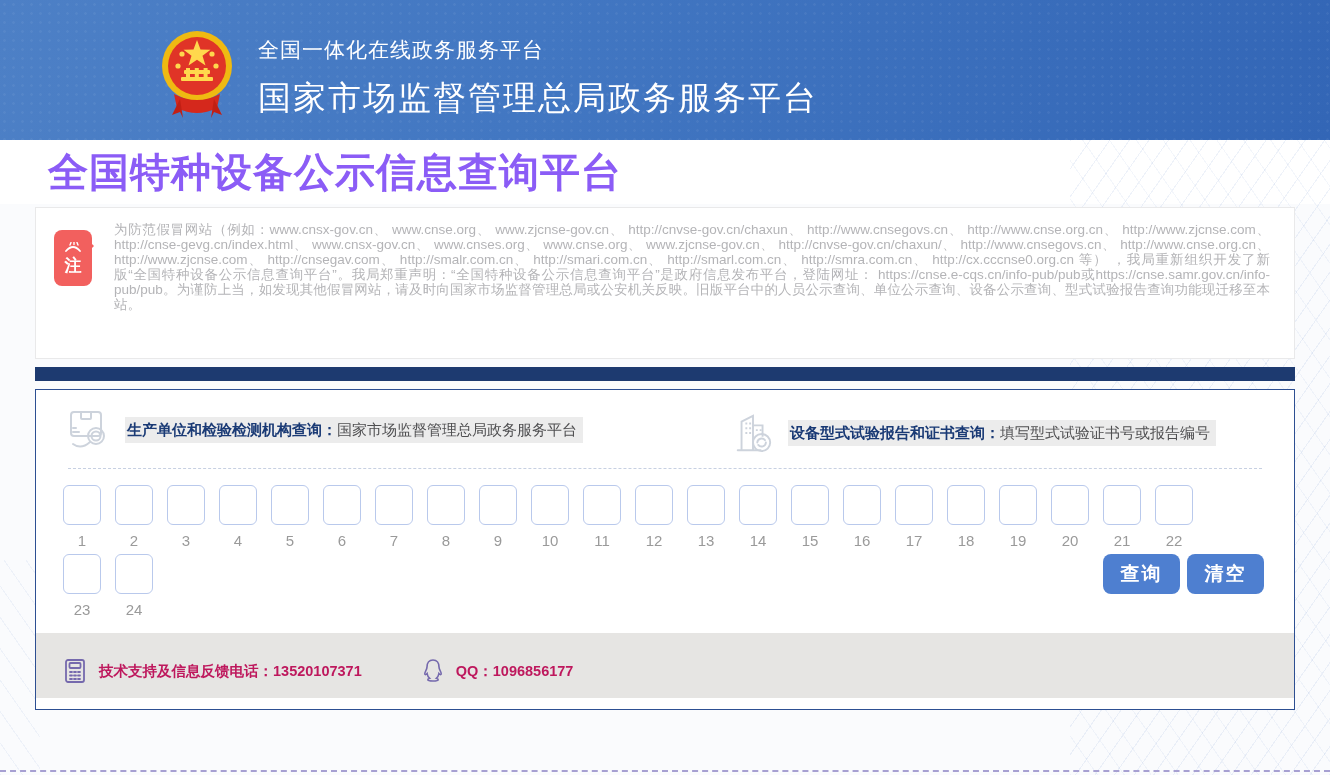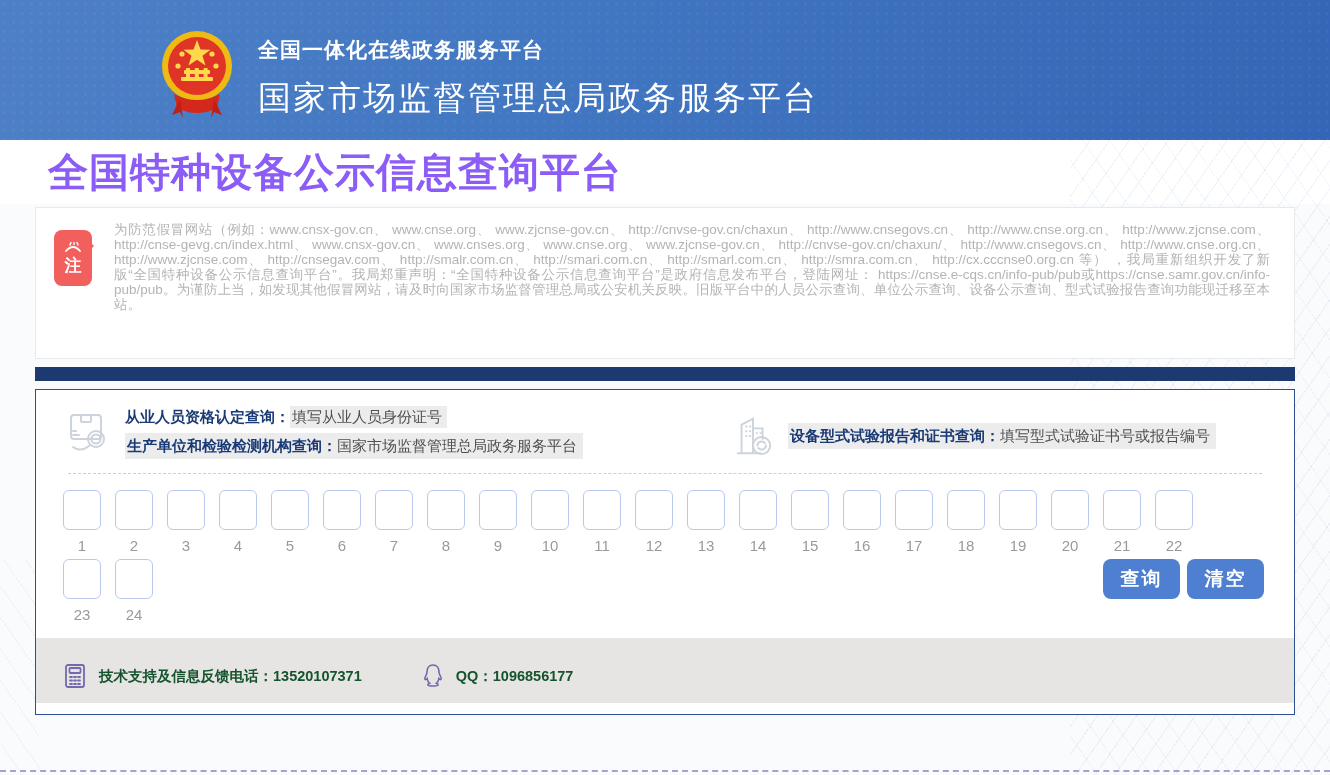--- a/index.html
+++ b/index.html
@@ -18,21 +18,21 @@
 
   
   .header { position:relative; height:140px;
     background:linear-gradient(105deg,#4d80c6 0%, #4277c2 40%, #3366b6 100%); }
   .header::after { content:""; position:absolute; inset:0;
     background-image:radial-gradient(rgba(255,255,255,0.10) 1px, transparent 1.6px);
     background-size:9px 9px; opacity:.5; }
   .header-inner { position:absolute; left:160px; top:24px; display:flex; align-items:flex-start; z-index:2; }
   .emblem { width:74px; height:96px; margin-right:24px; }
   .header-texts { padding-top:12px; }
-  .tagline { color:#ffffff; font-size:21px; letter-spacing:1px; margin-bottom:12px; font-weight:700; }
+  .tagline { color:#ffffff; font-size:21px; letter-spacing:1px; margin-bottom:12px; font-weight:400; }
   .site-title { color:#ffffff; font-size:33px; font-weight:normal; letter-spacing:2px; }
 
   
   .title-band { height:64px; display:flex; align-items:center; padding-left:48px; background:#ffffff; }
   .page-title { color:#8b5cf6; font-size:40px; font-weight:bold; letter-spacing:1px; }
 
   .content { position:relative; width:1260px; margin:3px auto 0 35px; }
 
   
   .notice-box { background:#ffffff; border:1px solid #e9e9ea; display:flex; padding:14px 24px 14px 18px; min-height:152px; }
@@ -71,21 +71,21 @@
   .cell .num { margin-top:7px; font-size:15px; color:#9a9a9a; line-height:18px; }
   .btns { position:absolute; right:30px; top:85px; display:flex; gap:7px; }
   .btn { width:77px; height:40px; border:none; border-radius:8px; background:#4e7fd0;
     color:#ffffff; font-size:19px; font-weight:bold; cursor:pointer;
     font-family:"Liberation Sans","DejaVu Sans",sans-serif; letter-spacing:2px; }
 
   
   .gray-footer { background:#e6e5e3; margin-top:12px; padding:17px 46px 14px 27px; }
   .disclaimer { color:#6e60a8; font-size:19px; font-weight:bold; line-height:34px; letter-spacing:0.5px; }
   .contact-row { display:flex; align-items:center; margin-top:8px; }
-  .contact-item { display:flex; align-items:center; color:#14532d; font-size:14.5px; font-weight:bold; }
+  .contact-item { display:flex; align-items:center; color:#be185d; font-size:14.5px; font-weight:bold; }
   .contact-item .c-icon { width:24px; height:26px; margin-right:12px; }
   .contact-item + .contact-item { margin-left:60px; }
 
   .bottom-dashes { position:absolute; left:0; right:0; top:770px; border-top:2px dashed #a7a0d2; }
 </style>
 </head>
 <body>
 
 <div class="bg-lines"></div>
 <div class="bg-lines-left"></div>
@@ -141,23 +141,20 @@
       <div class="hint-group">
         <svg class="hint-icon" viewBox="0 0 48 48" fill="none" stroke="#cdd3dc" stroke-width="2">
           <rect x="8" y="6" width="30" height="24" rx="3"></rect>
           <rect x="18" y="6" width="10" height="7" rx="1"></rect>
           <circle cx="33" cy="30" r="8"></circle>
           <circle cx="33" cy="30" r="4.5"></circle>
           <path d="M27 36 Q18 44 10 38" stroke-linecap="round"></path>
           <path d="M10 26 h6 M10 22 h3" stroke-linecap="round"></path>
         </svg>
         <div class="hint-lines">
-          <div class="hint-line">
-            <span class="hint-label">从业人员资格认定查询：</span><span class="hint-value">填写从业人员身份证号</span>
-          </div>
           <div class="hint-line chip">
             <span class="hint-label">生产单位和检验检测机构查询：</span><span style="color:#4f4f51">国家市场监督管理总局政务服务平台</span>
           </div>
         </div>
       </div>
 
       <div class="hint-group right-group">
         <svg class="hint-icon" style="width:42px;height:42px" viewBox="0 0 44 44" fill="none" stroke="#cdd3dc" stroke-width="2">
           <path d="M10 40 V10 l12-6 v36"></path>
           <path d="M22 14 h10 v12"></path>

